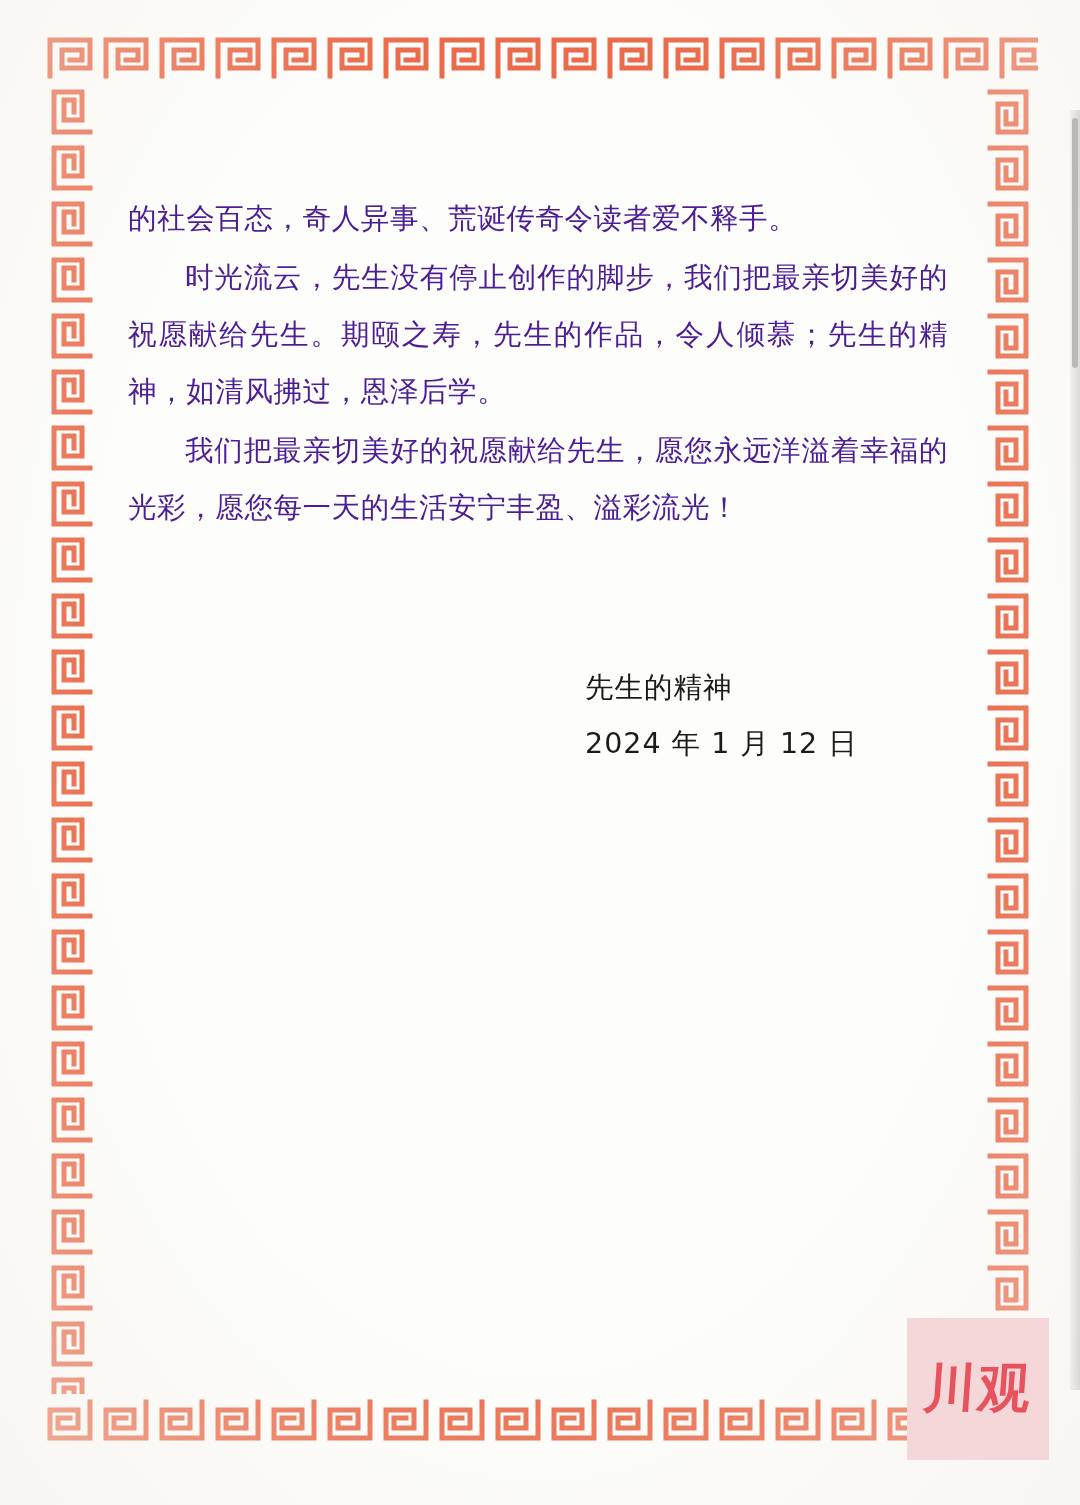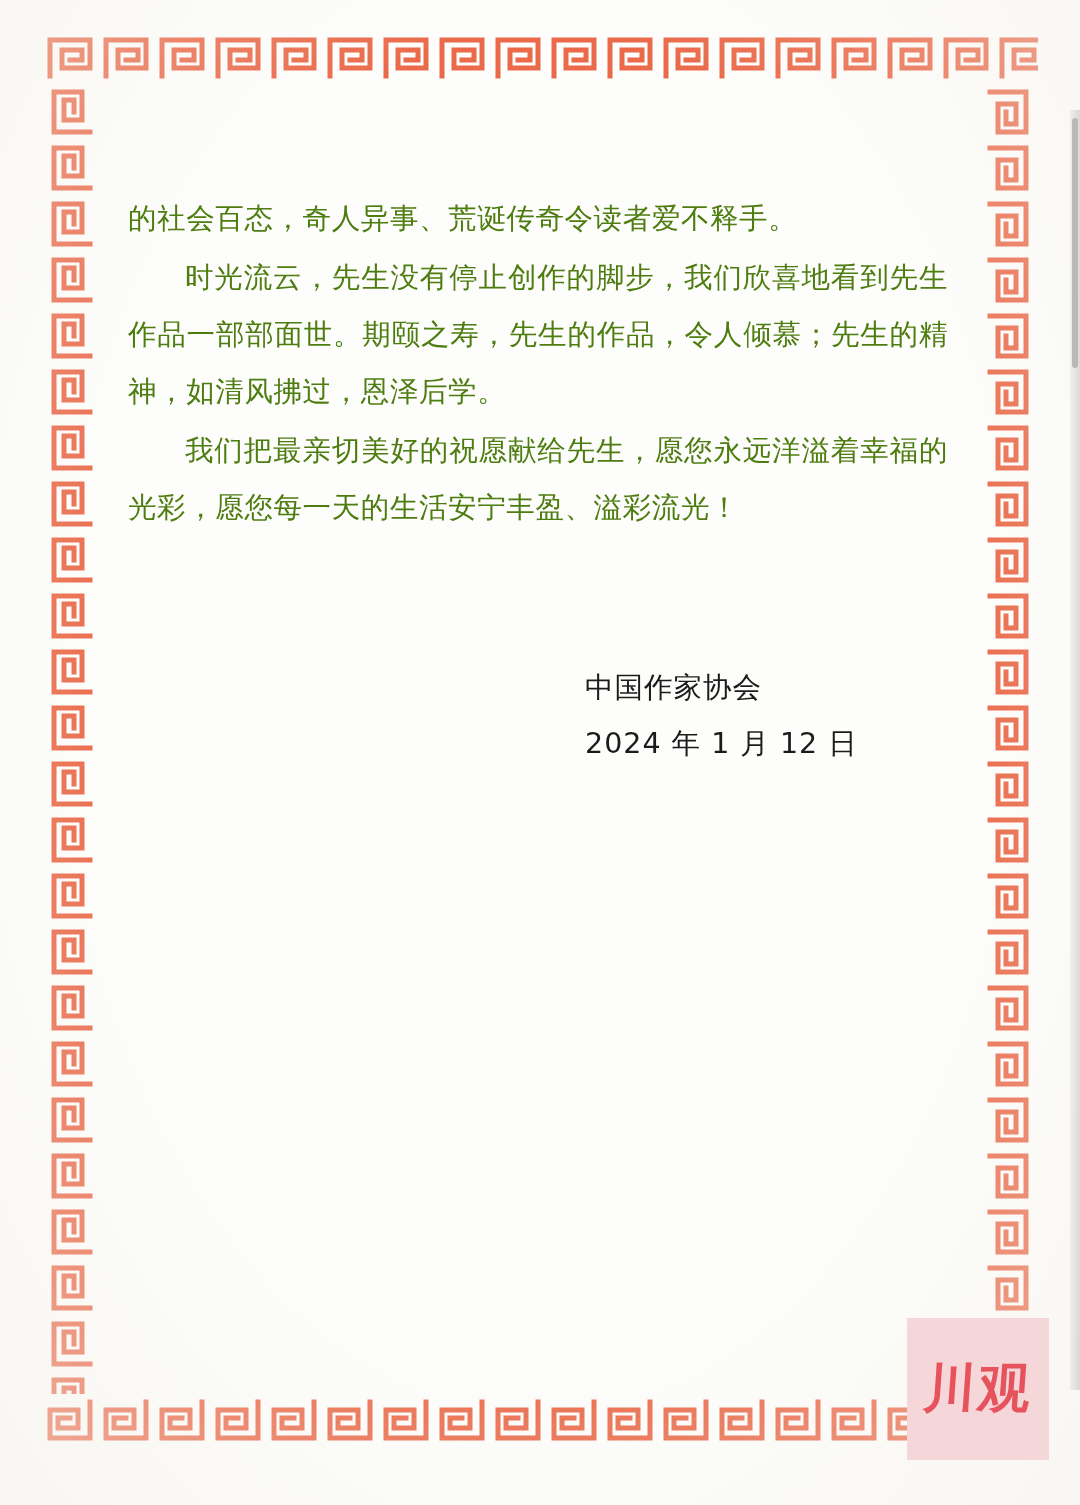--- a/index.html
+++ b/index.html
@@ -62,21 +62,21 @@
   .letter-body {
     position: absolute;
     left: 128px;
     top: 190px;
     width: 820px;
   }
   .para {
     font-family: "DejaVu Sans", "Liberation Sans", sans-serif;
     font-size: 28.5px;
     line-height: 57px;
-    color: #4d7c0f;
+    color: #4c1d95;
     letter-spacing: 0.6px;
     margin: 0 0 2px 0;
     text-align: justify;
     text-justify: inter-character;
   }
   .para.indent { text-indent: 2em; }
 
   .signature-block {
     position: absolute;
     left: 585px;
@@ -564,26 +564,26 @@
             <path d="M8 48 L8 12 L48 12 L48 40 L20 40 L20 22 L40 22 L40 32 L28 32" fill="none" stroke="#ea6a4a" stroke-width="5" stroke-linecap="square" stroke-linejoin="miter"></path>
           </svg>
         </div>
       </div>
   </div>
 
   <div class="paper-tint"></div>
 
   <div class="letter-body">
     <p class="para">的社会百态，奇人异事、荒诞传奇令读者爱不释手。</p>
-    <p class="para indent">时光流云，先生没有停止创作的脚步，我们欣喜地看到先生作品一部部面世。期颐之寿，先生的作品，令人倾慕；先生的精神，如清风拂过，恩泽后学。</p>
+    <p class="para indent">时光流云，先生没有停止创作的脚步，我们把最亲切美好的祝愿献给先生。期颐之寿，先生的作品，令人倾慕；先生的精神，如清风拂过，恩泽后学。</p>
     <p class="para indent">我们把最亲切美好的祝愿献给先生，愿您永远洋溢着幸福的光彩，愿您每一天的生活安宁丰盈、溢彩流光！</p>
   </div>
 
   <div class="signature-block">
-    <div class="sig-line">中国作家协会</div>
+    <div class="sig-line">先生的精神</div>
     <div class="sig-line">2024 年 1 月 12 日</div>
   </div>
 
   <div class="watermark">
     <span class="watermark-glyph">川观</span>
   </div>
 
   <div class="right-shadow"></div>
   <div class="scrollbar"></div>
 </div>

